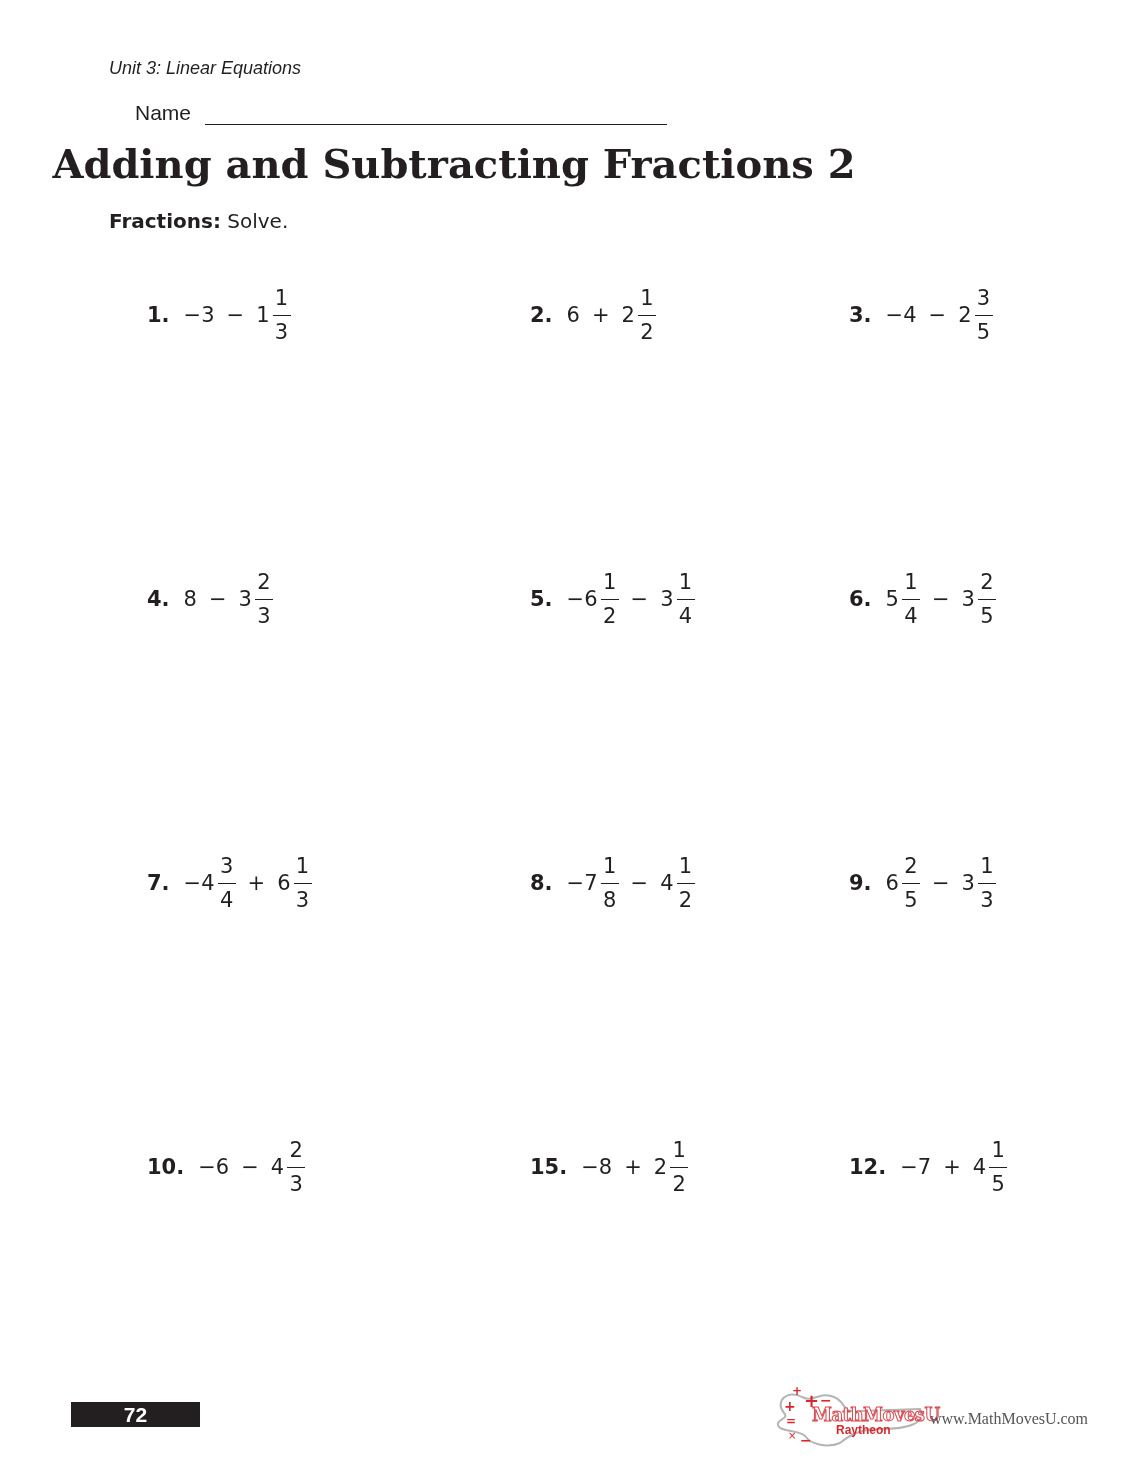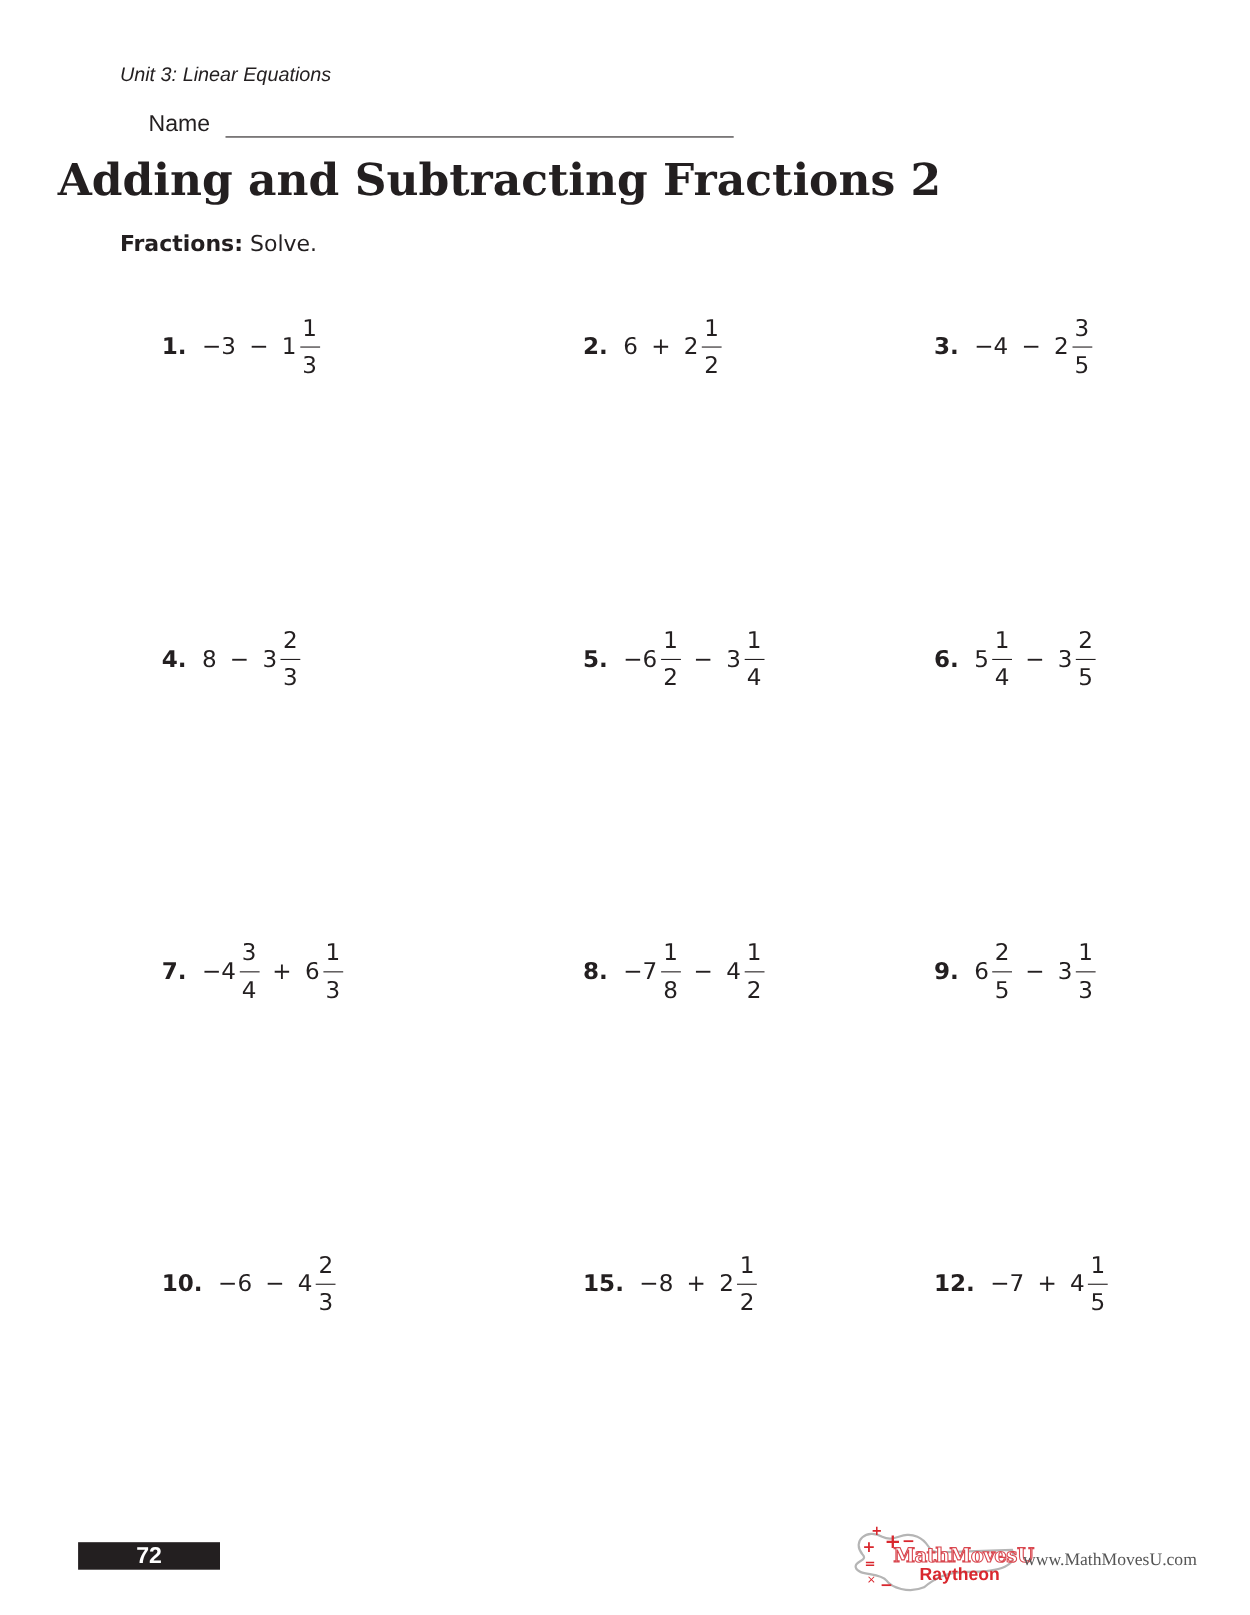--- a/index.html
+++ b/index.html
@@ -16,21 +16,21 @@
   .term { display: inline-flex; align-items: center; }
   .op { margin: 0 12px; }
   .frac { display: inline-flex; flex-direction: column; align-items: center; margin-left: 3px; line-height: 1; }
   .frac .num { padding-bottom: 6px; }
   .frac .bar { width: 18px; border-top: 1.5px solid #231f20; }
   .frac .den { padding-top: 6px; }
 
   .page-box { position: absolute; left: 71px; top: 1402px; width: 129px; height: 25px; background: #231f20; color: #ffffff; font-family: "Liberation Sans", sans-serif; font-weight: bold; font-size: 21px; text-align: center; line-height: 25px; }
   .logo { position: absolute; left: 770px; top: 1383px; width: 160px; height: 66px; }
   .logo-text { position: absolute; left: 812px; top: 1404px; font-family: "DejaVu Serif", serif; font-weight: bold; font-size: 18px; color: #ffffff; -webkit-text-stroke: 1px #d9474f; letter-spacing: -0.5px; }
-  .logo-sub { position: absolute; left: 836px; top: 1423px; font-family: "Liberation Sans", sans-serif; font-weight: bold; font-size: 16px; color: #d9272e; }
+  .logo-sub { position: absolute; left: 836px; top: 1423px; font-family: "Liberation Sans", sans-serif; font-weight: bold; font-size: 12px; color: #d9272e; }
   .site { position: absolute; left: 930px; top: 1410px; font-family: Liberation Serif, serif; font-size: 16px; color: #555555; text-align: center; }
 </style>
 </head>
 <body>
 
 <div class="unit">Unit 3: Linear Equations</div>
 
 <div class="name-row">
   <span>Name</span>
   <span class="name-line"></span>

